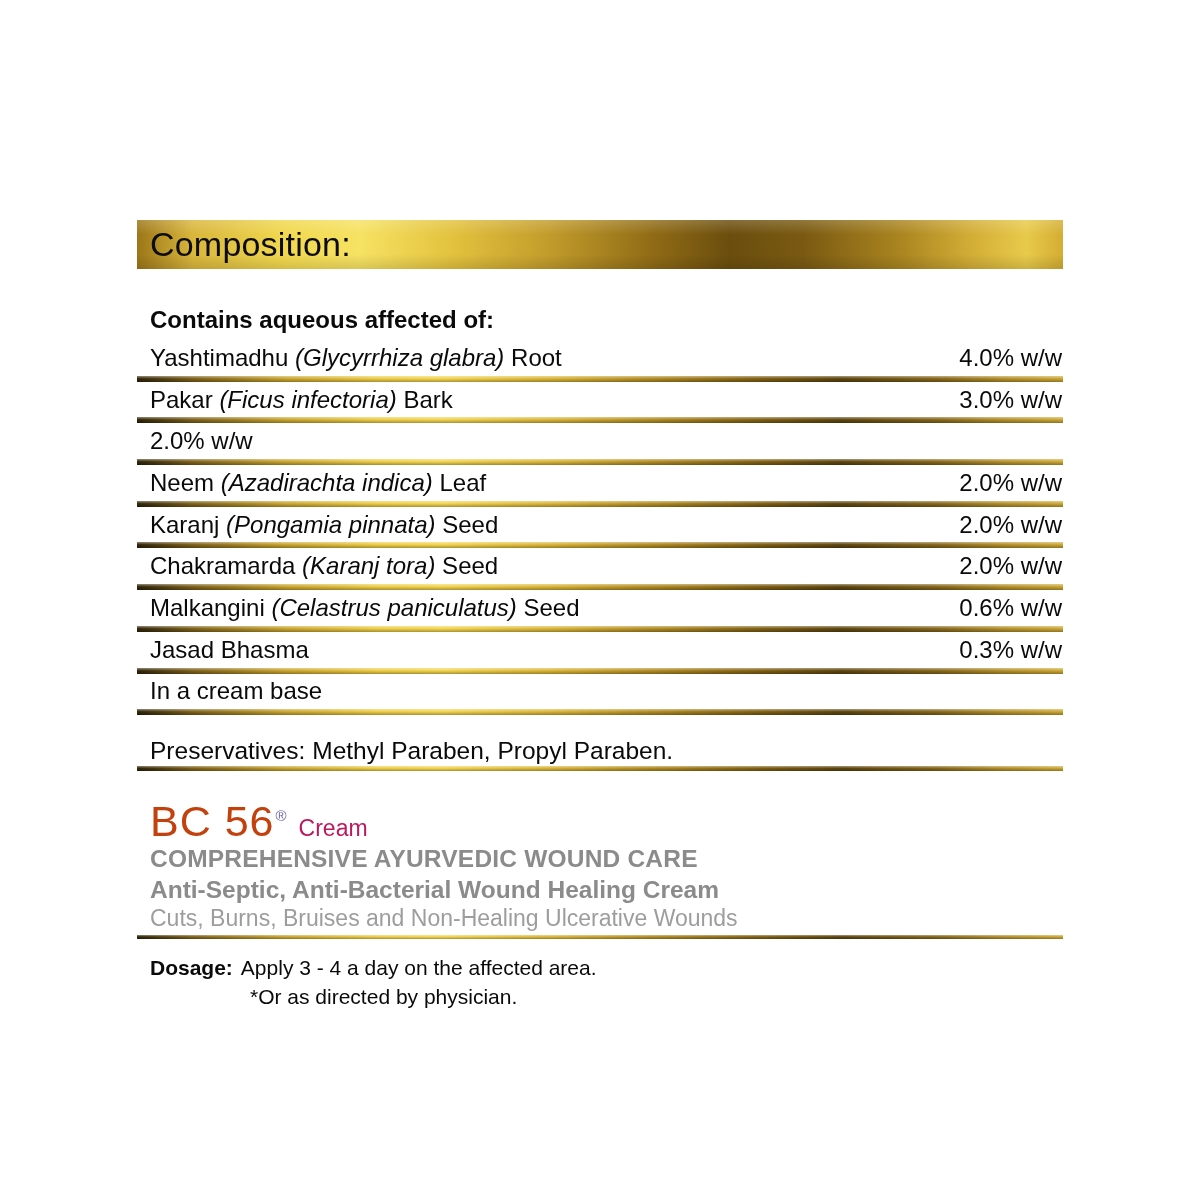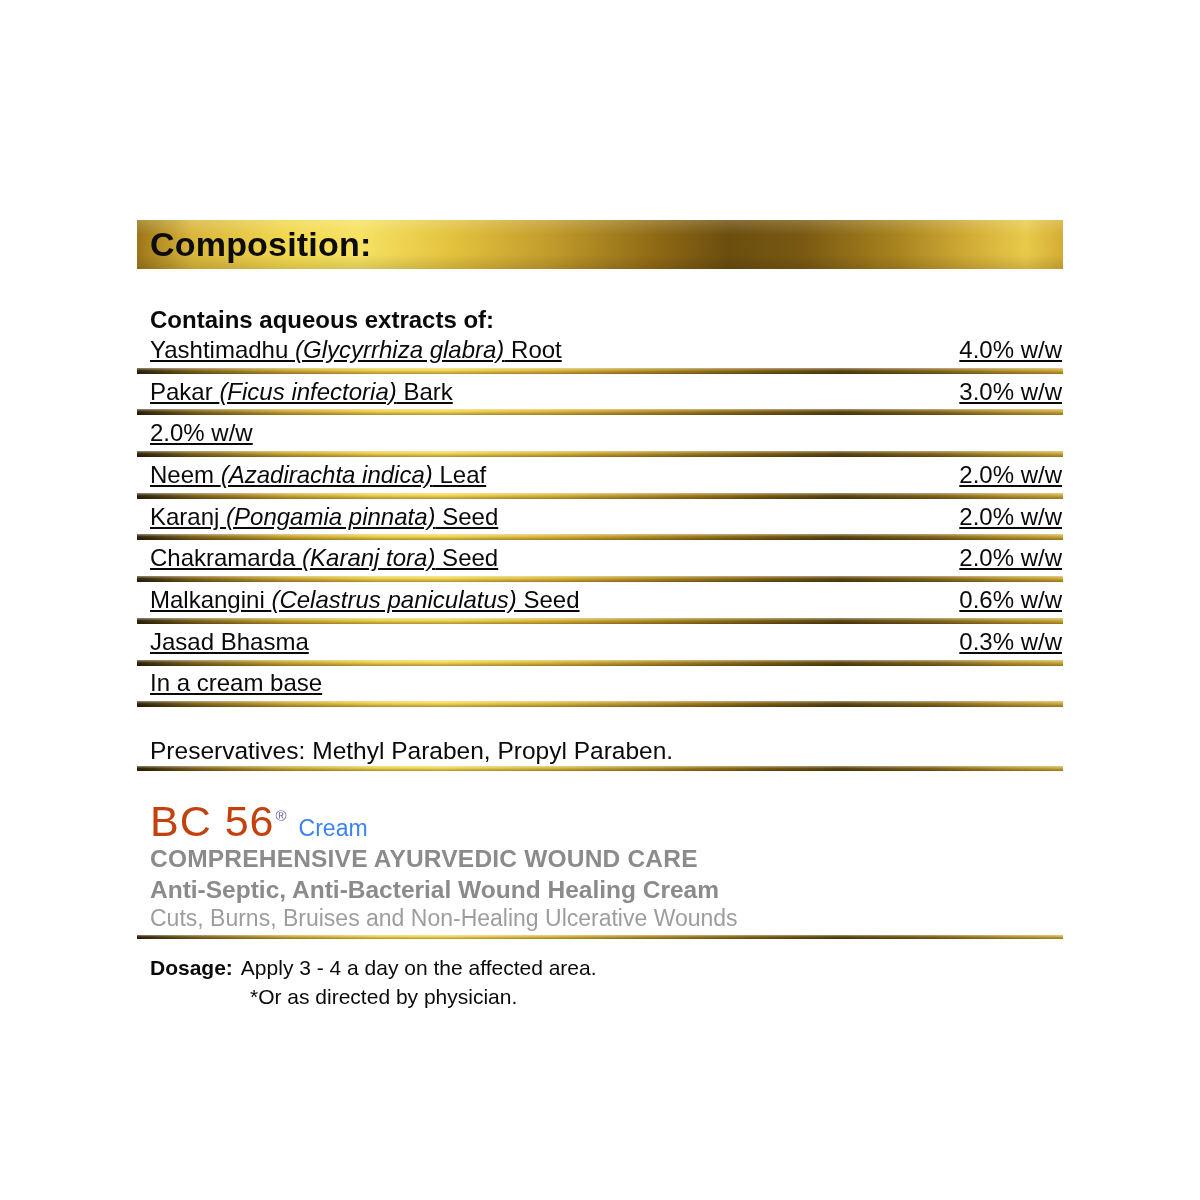--- a/index.html
+++ b/index.html
@@ -16,62 +16,62 @@
       linear-gradient(180deg, rgba(255,255,255,.18) 0%, rgba(255,255,255,0) 30%, rgba(0,0,0,0) 70%, rgba(0,0,0,.12) 100%),
       linear-gradient(90deg,#9c7618 0%,#d9b63c 6%,#f1d84f 16%,#f6e263 24%,#e3c23e 34%,#c49e2c 44%,#8f6a15 56%,#6b4e0e 64%,#7a5a12 72%,#a8831f 82%,#d2ad36 90%,#e8ca4a 96%,#d4ad32 100%);
   }
   .gold-line{
     background:
       linear-gradient(180deg, rgba(255,255,255,.45) 0%, rgba(255,255,255,0) 45%, rgba(0,0,0,.30) 100%),
       linear-gradient(90deg,#30250a 0%,#7e611a 6%,#c9a42e 16%,#edcc45 26%,#f2d44e 33%,#d9b336 45%,#b08a22 56%,#7d5d12 68%,#5d450e 76%,#84651a 86%,#b5912a 94%,#cda734 100%);
   }
 
   .banner{position:absolute;top:0;left:0;right:0;height:49px;display:flex;align-items:center;}
-  .banner-title{font-size:34px;font-weight:bold;color:#0c0c0c;padding-left:13px;letter-spacing:.2px;}
+  .banner-title{font-size:34px;font-weight:normal;color:#0c0c0c;padding-left:13px;letter-spacing:.2px;}
 
   .extracts-header{position:absolute;top:86px;left:13px;font-size:24px;font-weight:bold;}
 
-  .rows{position:absolute;top:112px;left:0;right:0;text-decoration:underline;}
+  .rows{position:absolute;top:120px;left:0;right:0;}
   .row{height:35.7px;display:flex;justify-content:space-between;align-items:center;
        padding-left:13px;font-size:24px;line-height:26px;}
   .r-latin{font-style:italic;}
   .row-value{font-size:24px;white-space:nowrap;padding-right:1px;}
   .divider{height:6px;width:100%;}
 
   .preservatives{position:absolute;top:517px;left:13px;font-size:24.5px;line-height:27px;}
   .preservatives .lbl{font-weight:normal;}
   .preservatives .txt{margin-left:7px;}
   .line-preserv{position:absolute;top:546px;left:0;right:0;height:5px;}
 
   .brand{position:absolute;top:577px;left:13px;right:0;}
   .brand-name-row{height:44px;white-space:nowrap;}
   .brand-name{font-size:43px;color:#c2410c;letter-spacing:1px;font-weight:400;}
   .brand-reg{font-size:15px;color:#6e62ab;position:relative;top:-15px;margin-left:1px;}
-  .brand-variant{font-size:23px;color:#3b82f6;margin-left:12px;}
+  .brand-variant{font-size:23px;color:#be185d;margin-left:12px;}
   .brand-tagline{margin-top:5px;font-size:24.5px;font-weight:bold;color:#8b8b8b;line-height:26px;letter-spacing:.2px;}
   .brand-subtitle{margin-top:5px;font-size:24.5px;font-weight:bold;color:#8b8b8b;line-height:26px;}
   .brand-indications{margin-top:3px;font-size:23px;color:#9d9d9d;line-height:25px;}
 
   .line-thin{position:absolute;top:715px;left:0;right:0;height:4px;}
 
   .dosage{position:absolute;top:733px;left:13px;font-size:21px;line-height:29px;}
   .dosage .lbl{font-weight:bold;}
   .dosage .d1 .txt{margin-left:8px;}
   .dosage .d2{padding-left:100px;}
 </style>
 </head>
 <body>
 
 <div class="sheet">
 
   <div class="banner gold-banner">
     <span class="banner-title">Composition:</span>
   </div>
 
-  <div class="extracts-header">Contains aqueous extracts of:</div>
+  <div class="extracts-header">Contains aqueous affected of:</div>
 
   <div class="rows">
     <div class="row">
       <div class="row-text"><span class="r-prefix">Yashtimadhu </span><span class="r-latin">(Glycyrrhiza glabra)</span><span class="r-suffix"> Root</span></div>
       <div class="row-value">4.0% w/w</div>
     </div>
     <div class="divider gold-line"></div>
 
     <div class="row">
       <div class="row-text"><span class="r-prefix">Pakar </span><span class="r-latin">(Ficus infectoria)</span><span class="r-suffix"> Bark</span></div>

